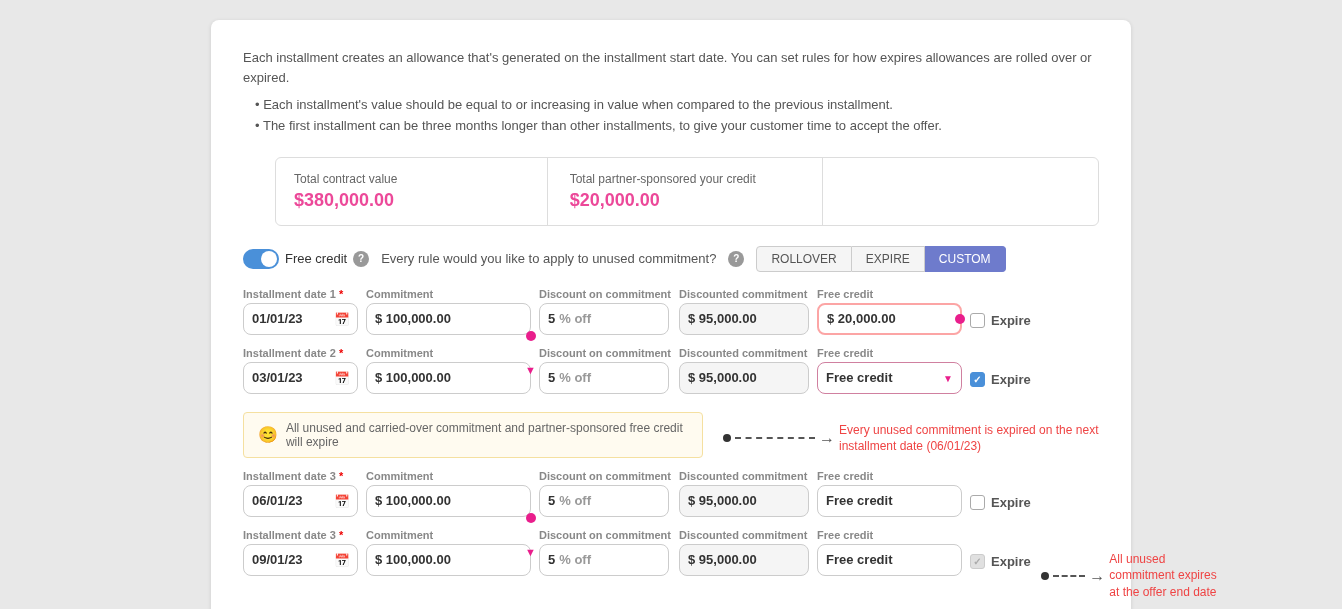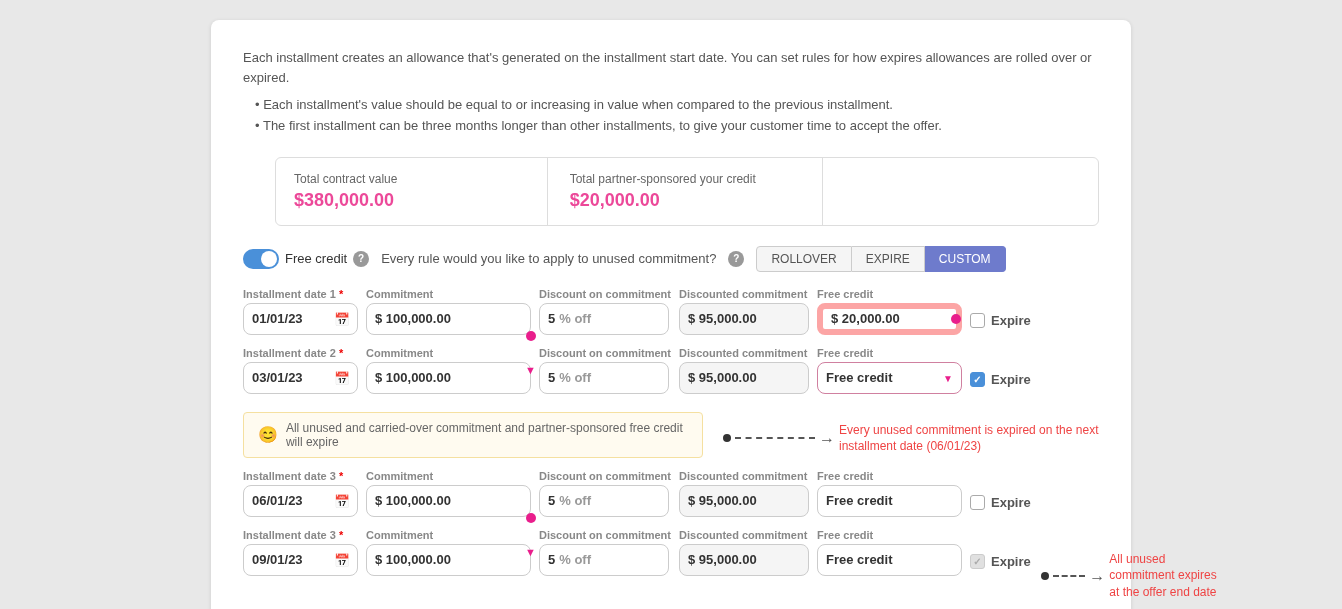--- a/index.html
+++ b/index.html
@@ -319,21 +319,21 @@
         </div>
       </div>
       <div class="field-group">
         <div class="field-label">Discounted commitment</div>
         <div class="input-box discounted-field" style="background:#f5f5f5;">
           <span>$ 95,000.00</span>
         </div>
       </div>
       <div class="field-group free-credit-dropdown" style="position:relative;">
         <div class="field-label">Free credit</div>
-        <div class="input-box free-credit-field" style="border:6px solid #fca5a5;position:relative;">
+        <div class="input-box free-credit-field" style="border:2px solid #fca5a5;position:relative;">
           <span>$ 20,000.00</span>
           <div class="pink-dot" style="position:absolute;right:-5px;top:50%;transform:translateY(-50%);"></div>
         </div>
       </div>
       <div class="expire-group">
         <div class="expire-check"></div>
         <span class="expire-label">Expire</span>
       </div>
     </div>
 

